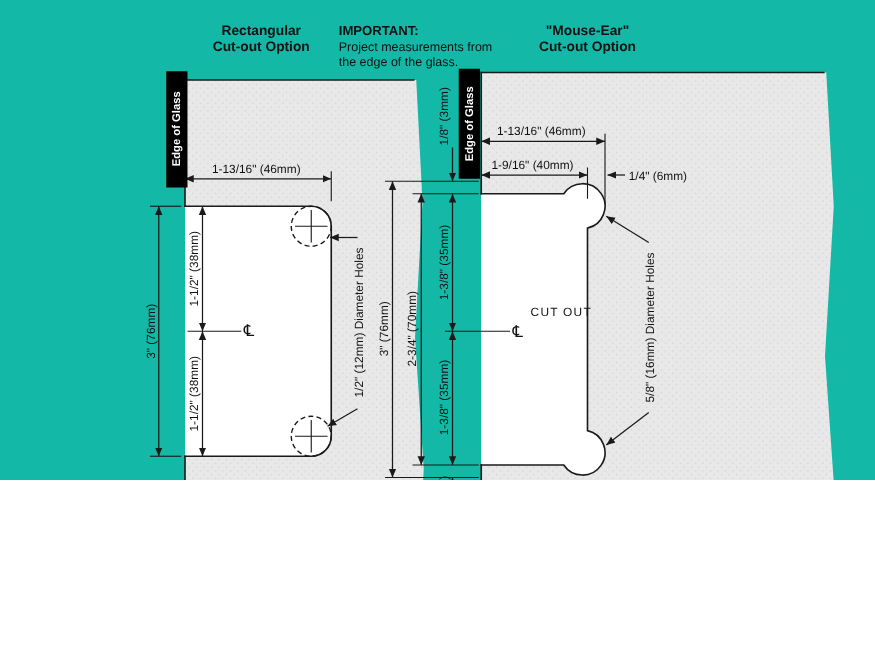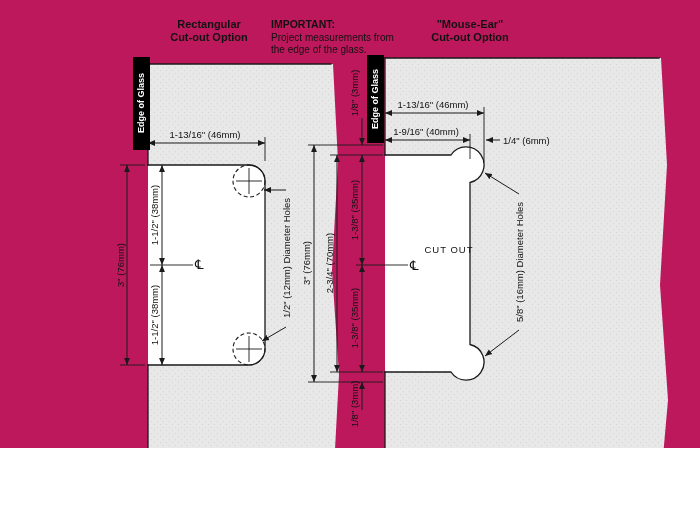--- a/index.html
+++ b/index.html
@@ -1,16 +1,16 @@
 <!DOCTYPE html>
 <html><head>
 <meta charset="utf-8">
 <style>
   html,body{margin:0;padding:0;background:#ffffff;}
-  .stage{position:relative;width:700px;height:448px;background:#be185d;overflow:hidden;}
+  .stage{position:relative;width:700px;height:384px;background:#14b8a6;overflow:hidden;}
   svg text{font-family:"Liberation Sans","DejaVu Sans",sans-serif;fill:#111;}
   .title{font-size:11px;font-weight:bold;}
   .imp-label{font-size:10.5px;font-weight:bold;}
   .imp-text{font-size:10px;}
   .dim{font-size:9.5px;}
   .cutout-label{font-size:9.5px;letter-spacing:1px;}
   .edge-label{font-size:9px;font-weight:bold;fill:#ffffff;}
   .clsym{font-size:13px;font-family:"DejaVu Sans",sans-serif;}
   .outline{stroke:#1a1a1a;stroke-width:1.3;fill:none;stroke-linecap:square;}
   .dimline{stroke:#1a1a1a;stroke-width:1;fill:none;}

